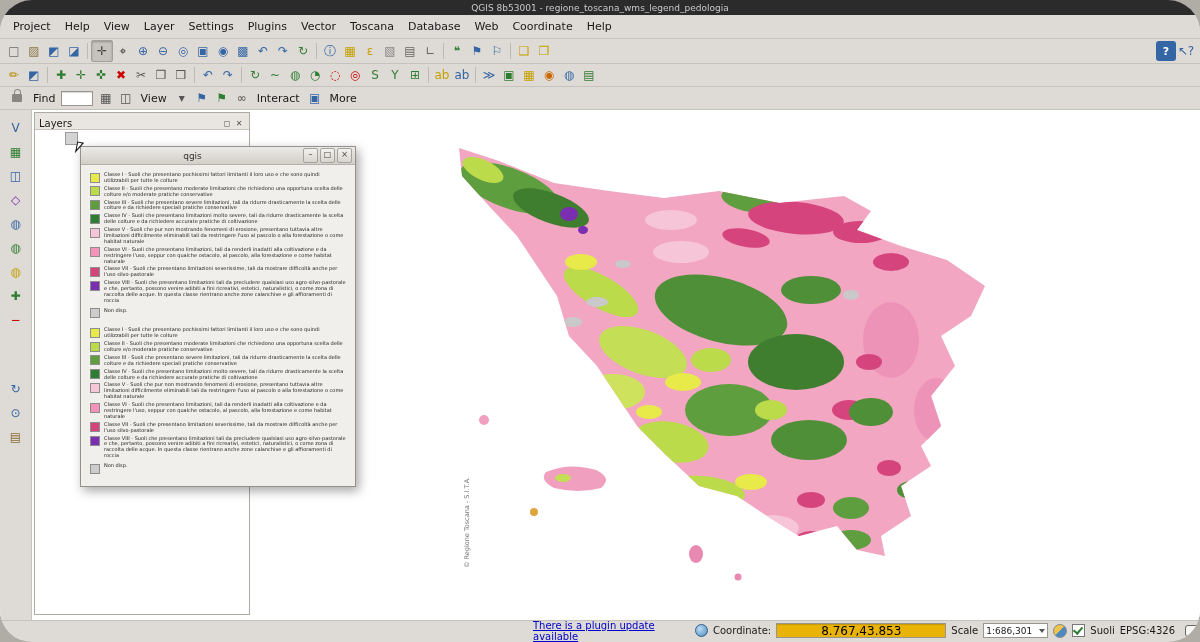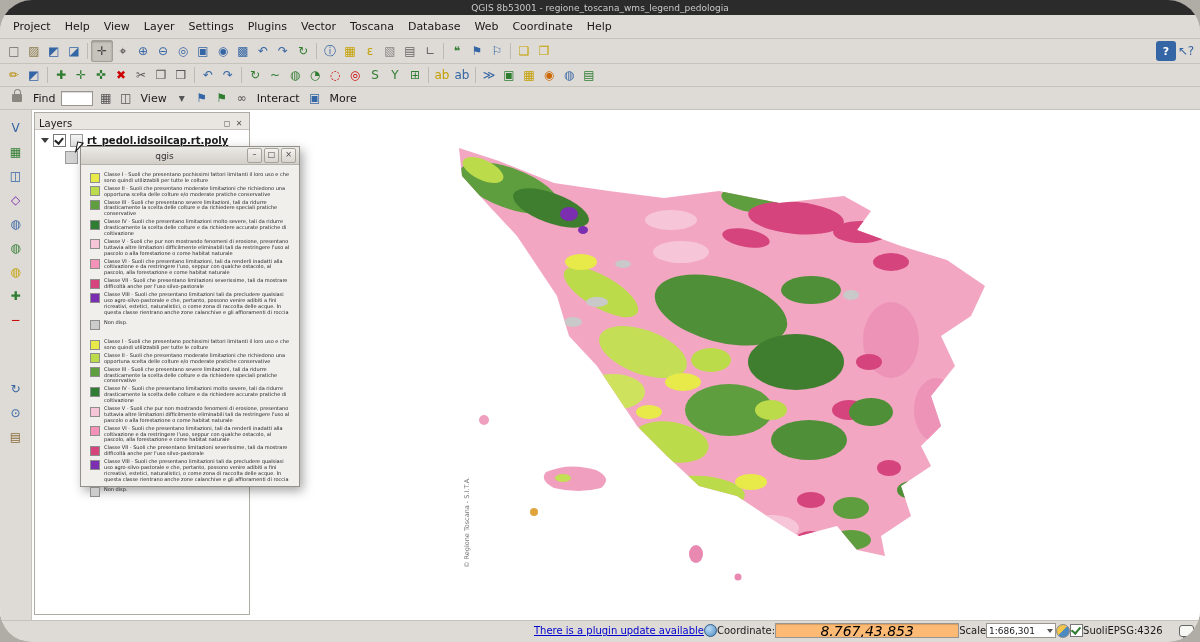--- a/index.html
+++ b/index.html
@@ -52,45 +52,45 @@
   .checkbox.checked::after{content:"";position:absolute;left:2px;top:1px;width:4px;height:6px;
             border:solid #222;border-width:0 2px 2px 0;transform:rotate(40deg);}
   .layer-type-icon{width:11px;height:11px;border:1px solid #999;background:
             linear-gradient(#f5f5f5,#dcdcdc);flex:none;}
   .layer-label{font-size:10px;font-weight:bold;text-decoration:underline;}
   .tree-child{display:flex;align-items:center;padding:2px 0 0 30px;}
   .child-swatch{width:11px;height:11px;background:#d3d3d3;border:1px solid #9a9a9a;}
   
   .map-canvas{position:absolute;left:251px;top:0;right:0;bottom:0;background:#fff;}
   
-  .dialog{position:absolute;left:80px;top:36px;width:220px;height:341px;background:#f1efec;
+  .dialog{position:absolute;left:80px;top:36px;width:276px;height:341px;background:#f1efec;
           border:1px solid #94908a;box-shadow:3px 4px 10px rgba(0,0,0,.35);z-index:30;
           box-sizing:border-box;}
   .dialog-titlebar{height:17px;background:linear-gradient(#eceae6,#d2cec8);
           border-bottom:1px solid #b5b1ab;display:flex;align-items:center;padding:0 3px;}
   .dialog-title{flex:1;text-align:center;font-size:9px;color:#333;}
   .dlg-btn{width:13px;height:13px;margin-left:2px;background:linear-gradient(#f4f2ef,#d8d4cf);
           border:1px solid #a5a19b;border-radius:2px;font-size:8px;line-height:11px;
           text-align:center;color:#444;}
   .dialog-body{padding:7px 9px;overflow:hidden;}
   .legend-row{display:flex;gap:4px;margin-bottom:2px;}
   .legend-swatch{width:8px;height:8px;border:1px solid #8d8d8d;flex:none;margin-top:0.5px;}
   .legend-text{font-size:5px;line-height:1.18;color:#1c1c1c;}
   .legend-group{margin-bottom:9px;}
   .nondisp{margin-top:4px;}
   
   .statusbar{height:20px;background:#dedad5;border-top:1px solid #c6c2bc;display:flex;
-             align-items:center;font-size:10px;padding:0 6px;box-sizing:border-box;}
+             align-items:center;font-size:10px;padding:0 0;gap:5px;box-sizing:border-box;}
   .sb-left-space{width:528px;flex:none;}
   .sb-link{color:#0000cc;text-decoration:underline;}
   .globe-icon{width:11px;height:11px;border-radius:50%;border:1px solid #2d5f8a;flex:none;
         background:radial-gradient(circle at 35% 35%,#bcdcf5,#4d8ac0);}
-  .sb-input{width:182px;height:13px;background:#fdba74;border:1px solid #9a968f;
-        box-shadow:inset 0 1px 1px rgba(0,0,0,.15);font-size:14px;text-align:center;
-        font-family:"DejaVu Sans","Liberation Sans",sans-serif;padding:0;font-style:italic;}
+  .sb-input{width:182px;height:13px;background:#eab308;border:1px solid #9a968f;
+        box-shadow:inset 0 1px 1px rgba(0,0,0,.15);font-size:12px;text-align:center;
+        font-family:"DejaVu Sans","Liberation Sans",sans-serif;padding:0;}
   .sb-combo{width:64px;height:13px;background:#fff;border:1px solid #9a968f;display:flex;
         align-items:center;font-size:9px;padding:0 2px;justify-content:space-between;}
   .combo-arrow{width:0;height:0;border-left:3px solid transparent;border-right:3px solid transparent;
         border-top:4px solid #555;}
   .round-icon{width:12px;height:12px;border-radius:50%;flex:none;border:1px solid #888;
         background:linear-gradient(135deg,#f0c54a 50%,#4d8ac0 50%);}
   .sb-checkbox{width:11px;height:11px;background:#fff;border:1px solid #777;position:relative;flex:none;}
   .sb-checkbox.checked::after{content:"";position:absolute;left:2px;top:0px;width:4px;height:7px;
         border:solid #2f7d31;border-width:0 2px 2px 0;transform:rotate(40deg);}
   .bubble-icon{width:13px;height:10px;border:1px solid #666;border-radius:3px;position:relative;
@@ -231,26 +231,20 @@
         <span class="dock-btn" style="color: rgb(52, 101, 164);">↻</span>
         <span class="dock-btn" style="color: rgb(52, 101, 164);">⊙</span>
         <span class="dock-btn" style="color: rgb(138, 109, 59);">▤</span>
       </div>
 
     <div class="layers-panel">
       <div class="panel-header">
         <span class="ph-title">Layers</span>
         <span class="panel-btn">◻</span>
         <span class="panel-btn">✕</span>
-      </div>
-      <div class="tree-row">
-        <span class="expander"></span>
-        <span class="checkbox checked"></span>
-        <span class="layer-type-icon"></span>
-        <span class="layer-label">rt_pedol.idsoilcap.rt.poly</span>
       </div>
       <div class="tree-child">
         <span class="child-swatch"></span>
       </div>
     </div>
 
     <div class="map-canvas">
       <svg width="949" height="510" viewBox="0 0 949 510">
         <defs>
           <clipPath id="tusc">

